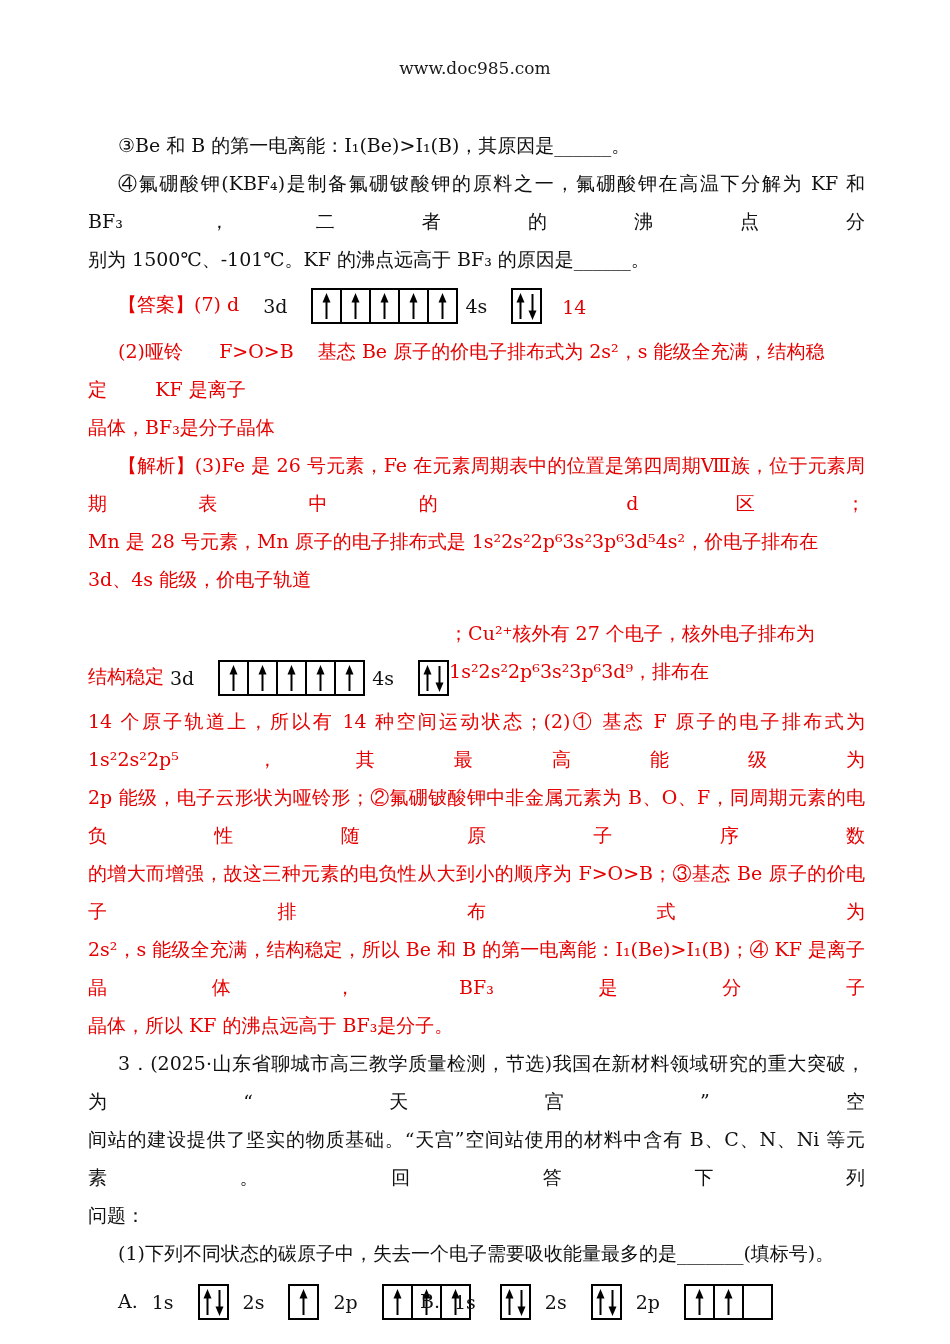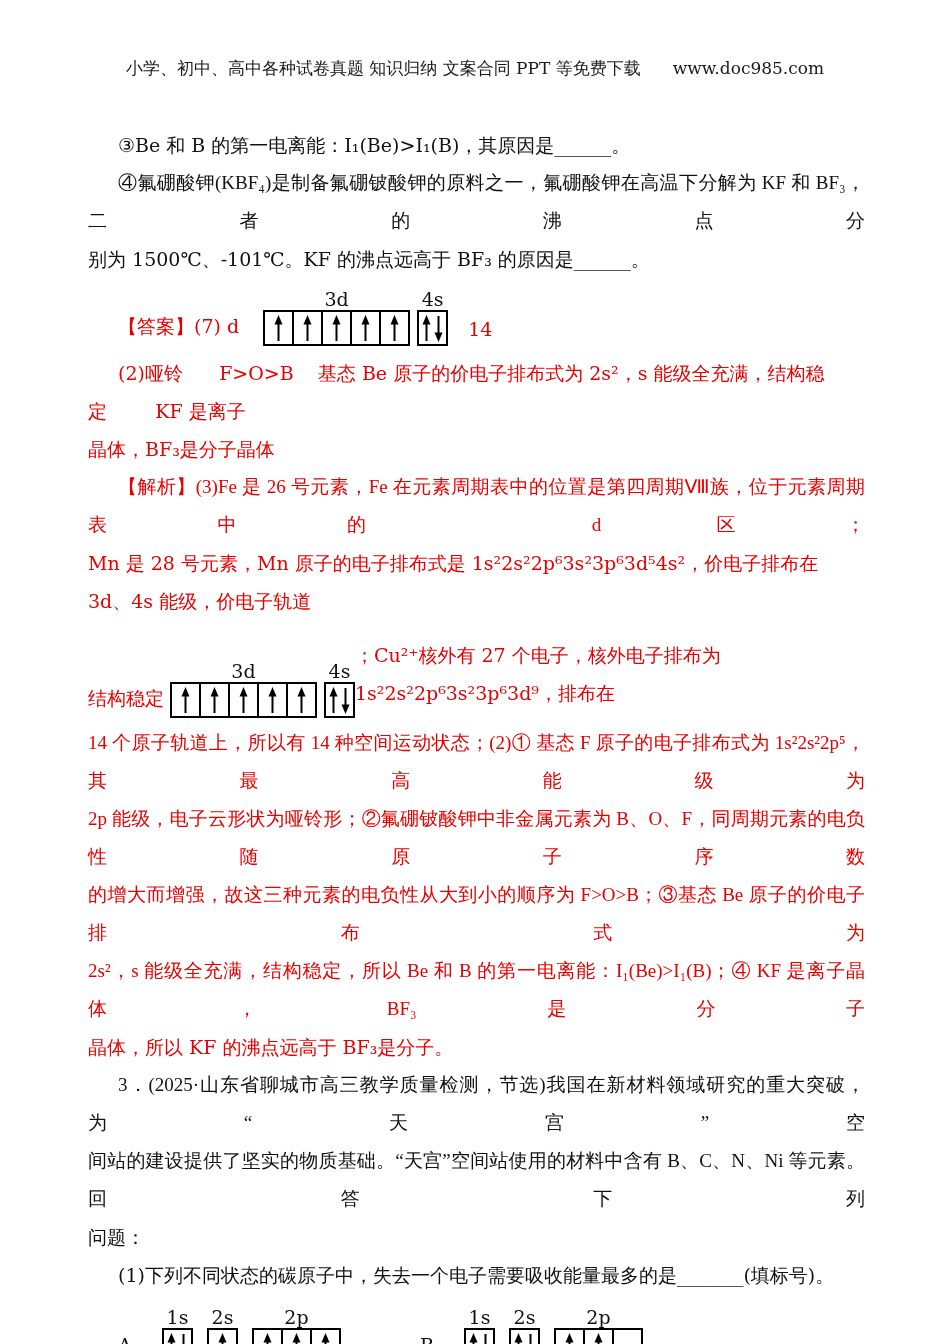--- a/index.html
+++ b/index.html
@@ -10,25 +10,25 @@
   }
   .pagehead,.pagefoot{
     display:flex;justify-content:center;align-items:baseline;gap:32px;
     font-size:17px;line-height:24px;color:#1a1a1a;
   }
   .pagehead{padding-top:56px;}
   .content{padding:46px 85px 0 88px;}
   .para{margin:0;}
   .tl{line-height:38px;min-height:38px;}
   .p-indent .tl:first-child{text-indent:30px;}
-  .p-just .tl:not(:last-child){text-align:justify;text-align-last:justify;font-family:Liberation Serif, serif;}
+  .p-just .tl:not(:last-child){text-align:justify;text-align-last:justify;}
   .red{color:var(--red,#e60000);}
   
   .od{display:flex;align-items:flex-end;}
-  .od-group{display:flex;flex-direction:column;align-items:center;}
+  .od-group{display:flex;flex-direction:row;align-items:center;gap:24px;}
   .od-group + .od-group{margin-left:14px;}
   .od-tight .od-group + .od-group{margin-left:7px;}
   .od-label{font-size:19px;line-height:22px;color:#111;}
   .od-row{display:flex;}
   .od-cell{
     width:31px;height:36px;box-sizing:border-box;border:2px solid #000;
     display:flex;align-items:center;justify-content:center;gap:1px;background:#fff;
   }
   .od-cell + .od-cell{margin-left:-2px;}
   .od-cell svg{display:block;}
@@ -46,21 +46,20 @@
   .opt-row{display:flex;padding-left:30px;margin-top:12px;}
   .option{width:302px;display:flex;align-items:flex-end;}
   .opt-letter{width:30px;margin-right:14px;padding-bottom:8px;}
 </style>
 </head>
 <body>
 
 <div class="page">
 
   <div class="pagehead">
-    <span>小学、初中、高中各种试卷真题 知识归纳 文案合同 PPT 等免费下载</span>
     <span>www.doc985.com</span>
   </div>
 
   <div class="content">
 
     <div class="para p-indent">
         <div class="tl">③Be 和 B 的第一电离能：I₁(Be)&gt;I₁(B)，其原因是______。</div>
       </div>
 
     <div class="para p-indent p-just">

